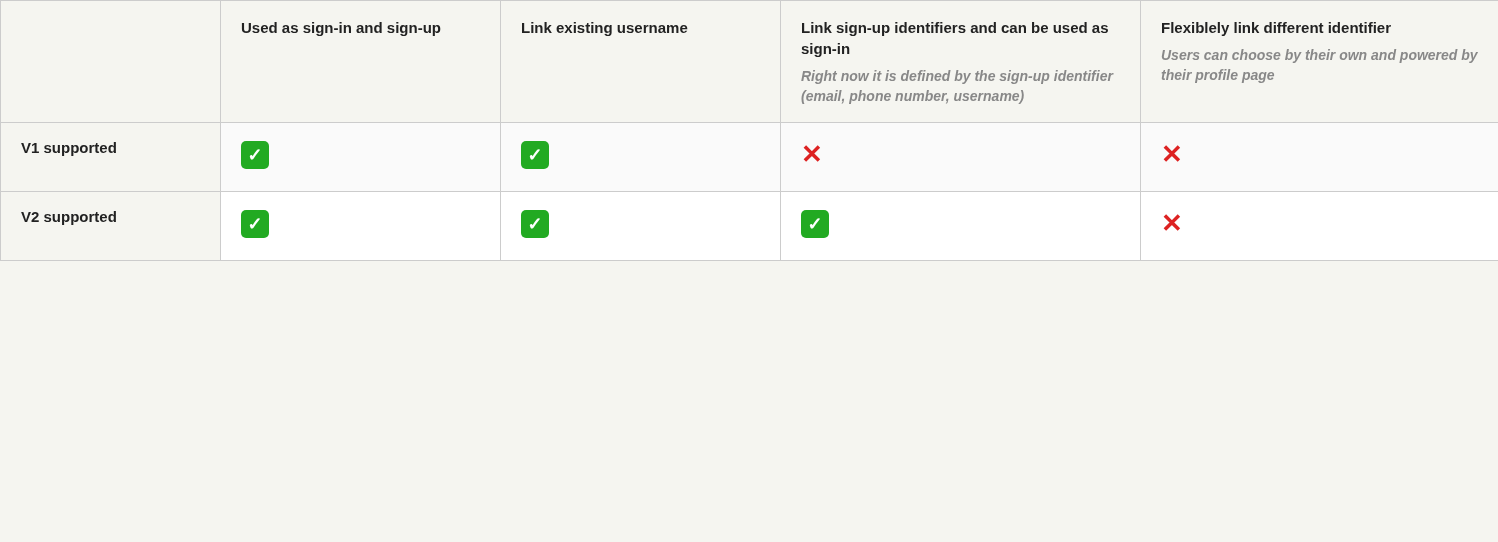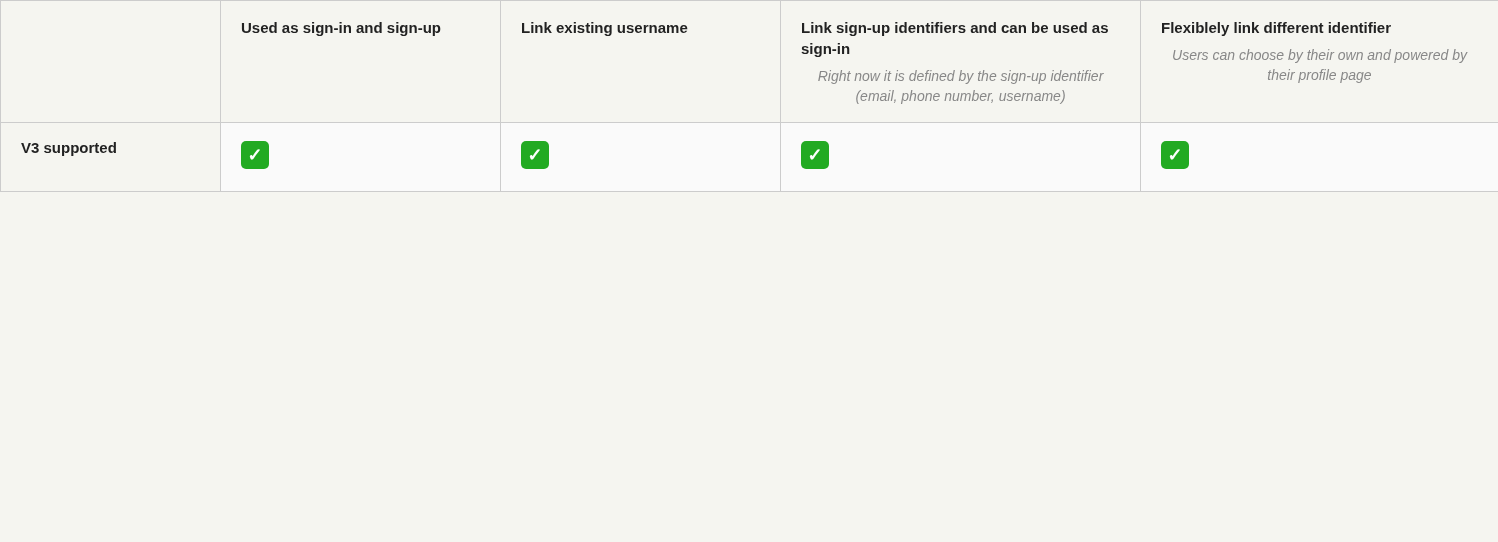--- a/index.html
+++ b/index.html
@@ -46,27 +46,26 @@
       font-size: 15px;
       line-height: 1.4;
       vertical-align: top;
     }
 
     thead td.header-label {
       background: #f5f5f0;
     }
 
     thead td .subtitle {
-      font-weight: 400;
+      font-weight: 700;
       font-style: italic;
       color: #888;
       margin-top: 8px;
       font-size: 14px;
       line-height: 1.4;
-      text-align: center;
     }
 
     tbody tr td {
       background: #fff;
       font-weight: 700;
       font-size: 15px;
     }
 
     tbody tr:nth-child(odd) td {
       background: #fafafa;
@@ -140,22 +139,29 @@
           <span>Link sign-up identifiers and can be used as sign-in</span>
           <div class="subtitle">Right now it is defined by the sign-up identifier (email, phone number, username)</div>
         </td>
         <td>
           <span>Flexiblely link different identifier</span>
           <div class="subtitle">Users can choose by their own and powered by their profile page</div>
         </td>
       </tr>
     </thead>
     <tbody id="table-body">
+    <tr>
+          <td class="row-label">V1 supported</td>
+          <td class="icon-cell"><span class="check-icon"></span></td>
+          <td class="icon-cell"><span class="check-icon"></span></td>
+          <td class="icon-cell"><span class="cross-icon">✕</span></td>
+          <td class="icon-cell"><span class="cross-icon">✕</span></td>
+        </tr>
         <tr>
-          <td class="row-label">V3 supported</td>
+          <td class="row-label">V2 supported</td>
           <td class="icon-cell"><span class="check-icon"></span></td>
           <td class="icon-cell"><span class="check-icon"></span></td>
           <td class="icon-cell"><span class="check-icon"></span></td>
-          <td class="icon-cell"><span class="check-icon"></span></td>
+          <td class="icon-cell"><span class="cross-icon">✕</span></td>
         </tr>
       </tbody>
   </table>
 </div>
 
 </body></html>

